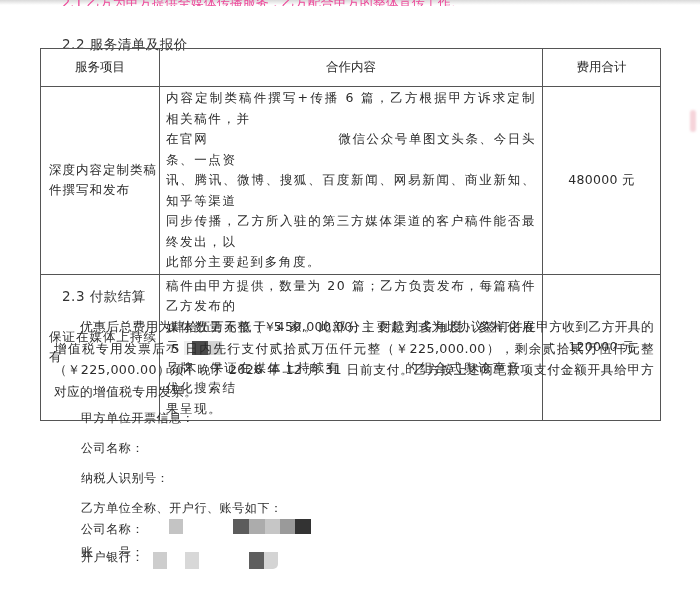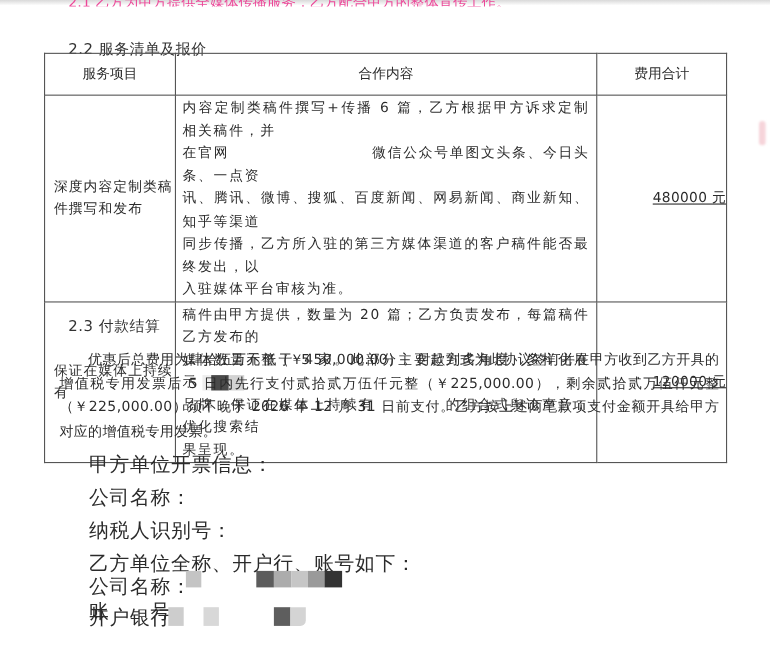--- a/index.html
+++ b/index.html
@@ -28,30 +28,30 @@
     }
     table.svc td, table.svc th {
       border: 1.5px solid #555; padding: 0; vertical-align: middle;
     }
     table.svc th { font-weight: normal; height: 37px; text-align: center; font-size: 12.5px; }
     .c1 { width: 119px; }
     .c2 { width: 383px; }
     .c3 { width: 118px; }
     td.name { padding-left: 8px !important; line-height: 20px; letter-spacing: 1px; }
     td.content { padding: 1px 6px !important; line-height: 20.5px; letter-spacing: 1.6px; text-align: justify; }
-    td.fee { text-align: right; letter-spacing: 0.3px; text-decoration: underline; }
+    td.fee { text-align: center; letter-spacing: 0.3px; }
     .gap { display: inline-block; }
     .redact { display: inline-block; vertical-align: middle; }
     .para {
       position: absolute; left: 54px; width: 600px; font-size: 12.7px;
       line-height: 21.5px; color: #2b2b2b; letter-spacing: 0.35px;
       text-indent: 26px; text-align: justify;
     }
     .line {
-      position: absolute; left: 81px; font-size: 18px; color: #2b2b2b;
+      position: absolute; left: 81px; font-size: 12px; color: #2b2b2b;
       white-space: nowrap; letter-spacing: 0.6px;
     }
     .blk { position: absolute; }
     .pink-mark {
       position: absolute; left: 690px; top: 110px; width: 6px; height: 22px;
       background: #f6d4da; border-radius: 3px; filter: blur(1px);
     }
   </style>
 </head>
 <body>
@@ -73,21 +73,21 @@
     <th>合作内容</th>
     <th>费用合计</th>
   </tr>
   <tr style="height:106px;">
     <td class="name">深度内容定制类稿件撰写和发布</td>
     <td class="content">
       <div>内容定制类稿件撰写+传播 6 篇，乙方根据甲方诉求定制相关稿件，并</div>
       <div><span>在官网</span><span class="gap" style="width:130px;"></span><span>微信公众号单图文头条、今日头条、一点资</span></div>
       <div>讯、腾讯、微博、搜狐、百度新闻、网易新闻、商业新知、知乎等渠道</div>
       <div>同步传播，乙方所入驻的第三方媒体渠道的客户稿件能否最终发出，以</div>
-      <div>入驻媒体平台审核为准。</div>
+      <div>此部分主要起到多角度。</div>
     </td>
     <td class="fee">480000 元</td>
   </tr>
   <tr style="height:84px;">
     <td class="name">保证在媒体上持续有</td>
     <td class="content">
       <div>稿件由甲方提供，数量为 20 篇；乙方负责发布，每篇稿件乙方发布的</div>
       <div><span>媒体数量不低于 5 家。此部分主要起到多角度、多样化展示</span><span class="redact" style="width:8px;height:14px;background:#eee;margin-left:4px;"></span><span class="redact" style="width:16px;height:14px;background:#4a4a4a;"></span><span class="redact" style="width:14px;height:14px;background:#d3d3d3;"></span></div>
       <div><span>品牌，保证在媒体上持续有</span><span class="gap" style="width:64px;"></span><span>的组合式舆论声音，优化搜索结</span></div>
       <div>果呈现。</div>

